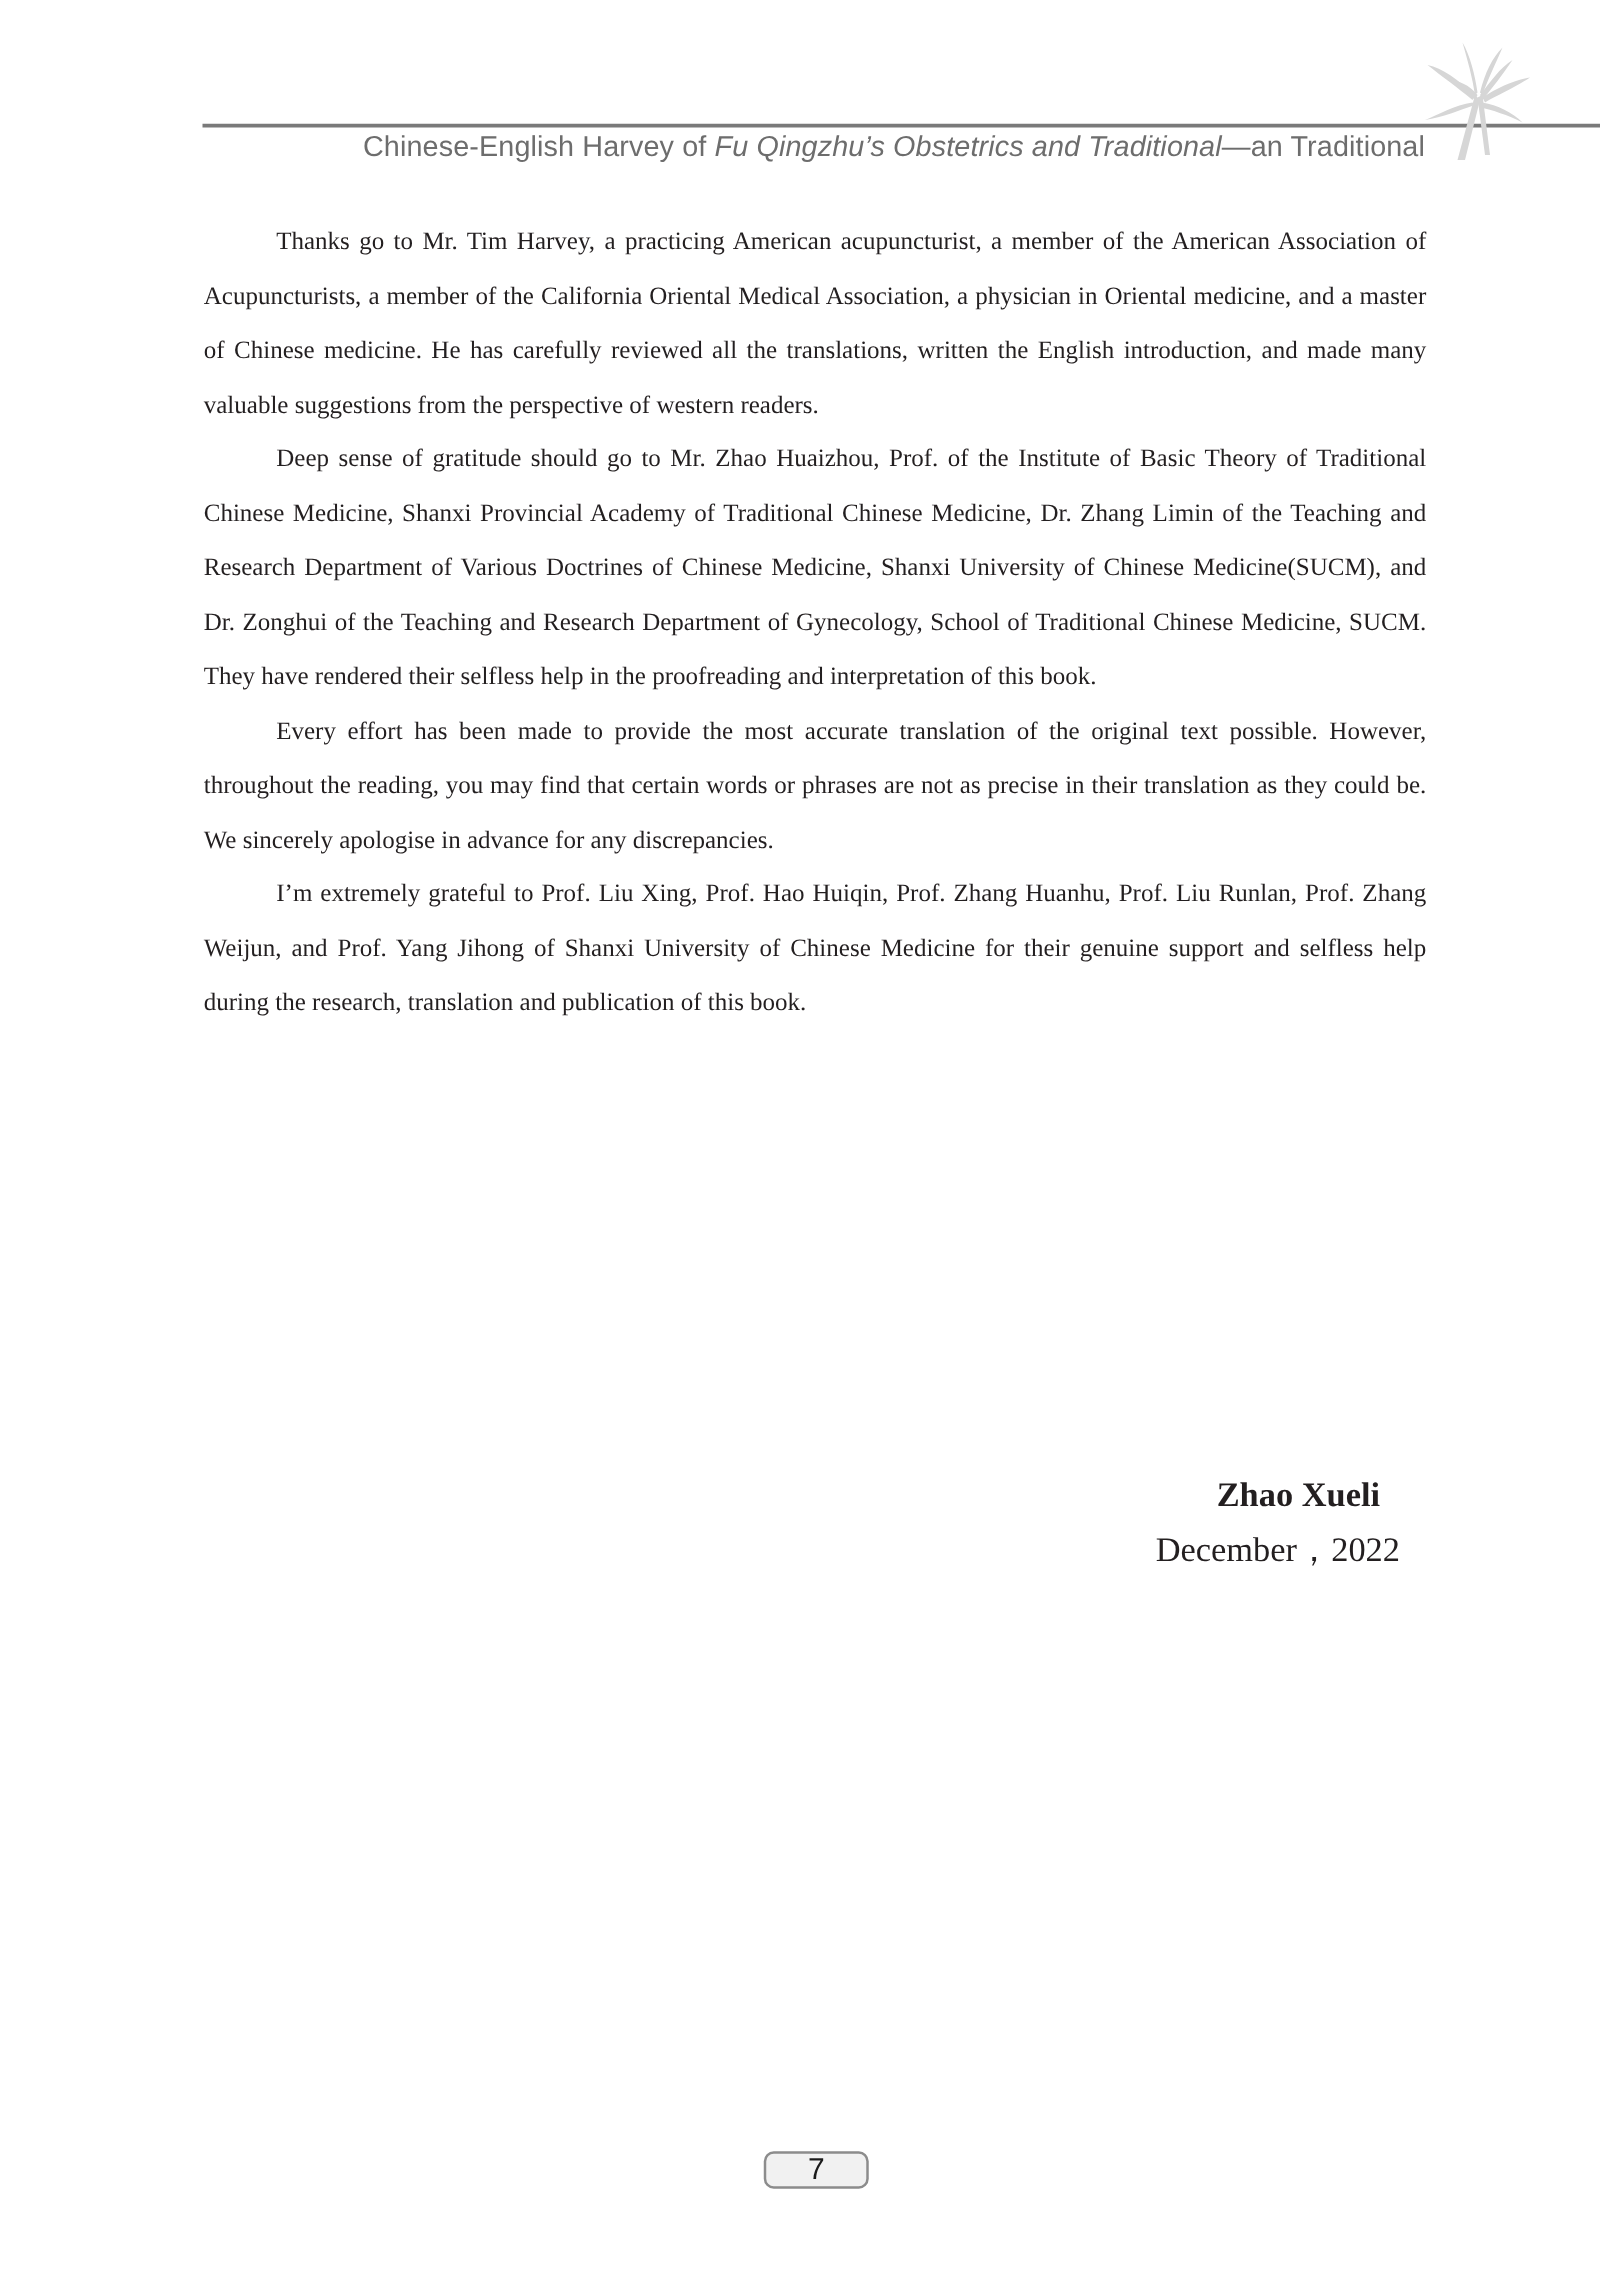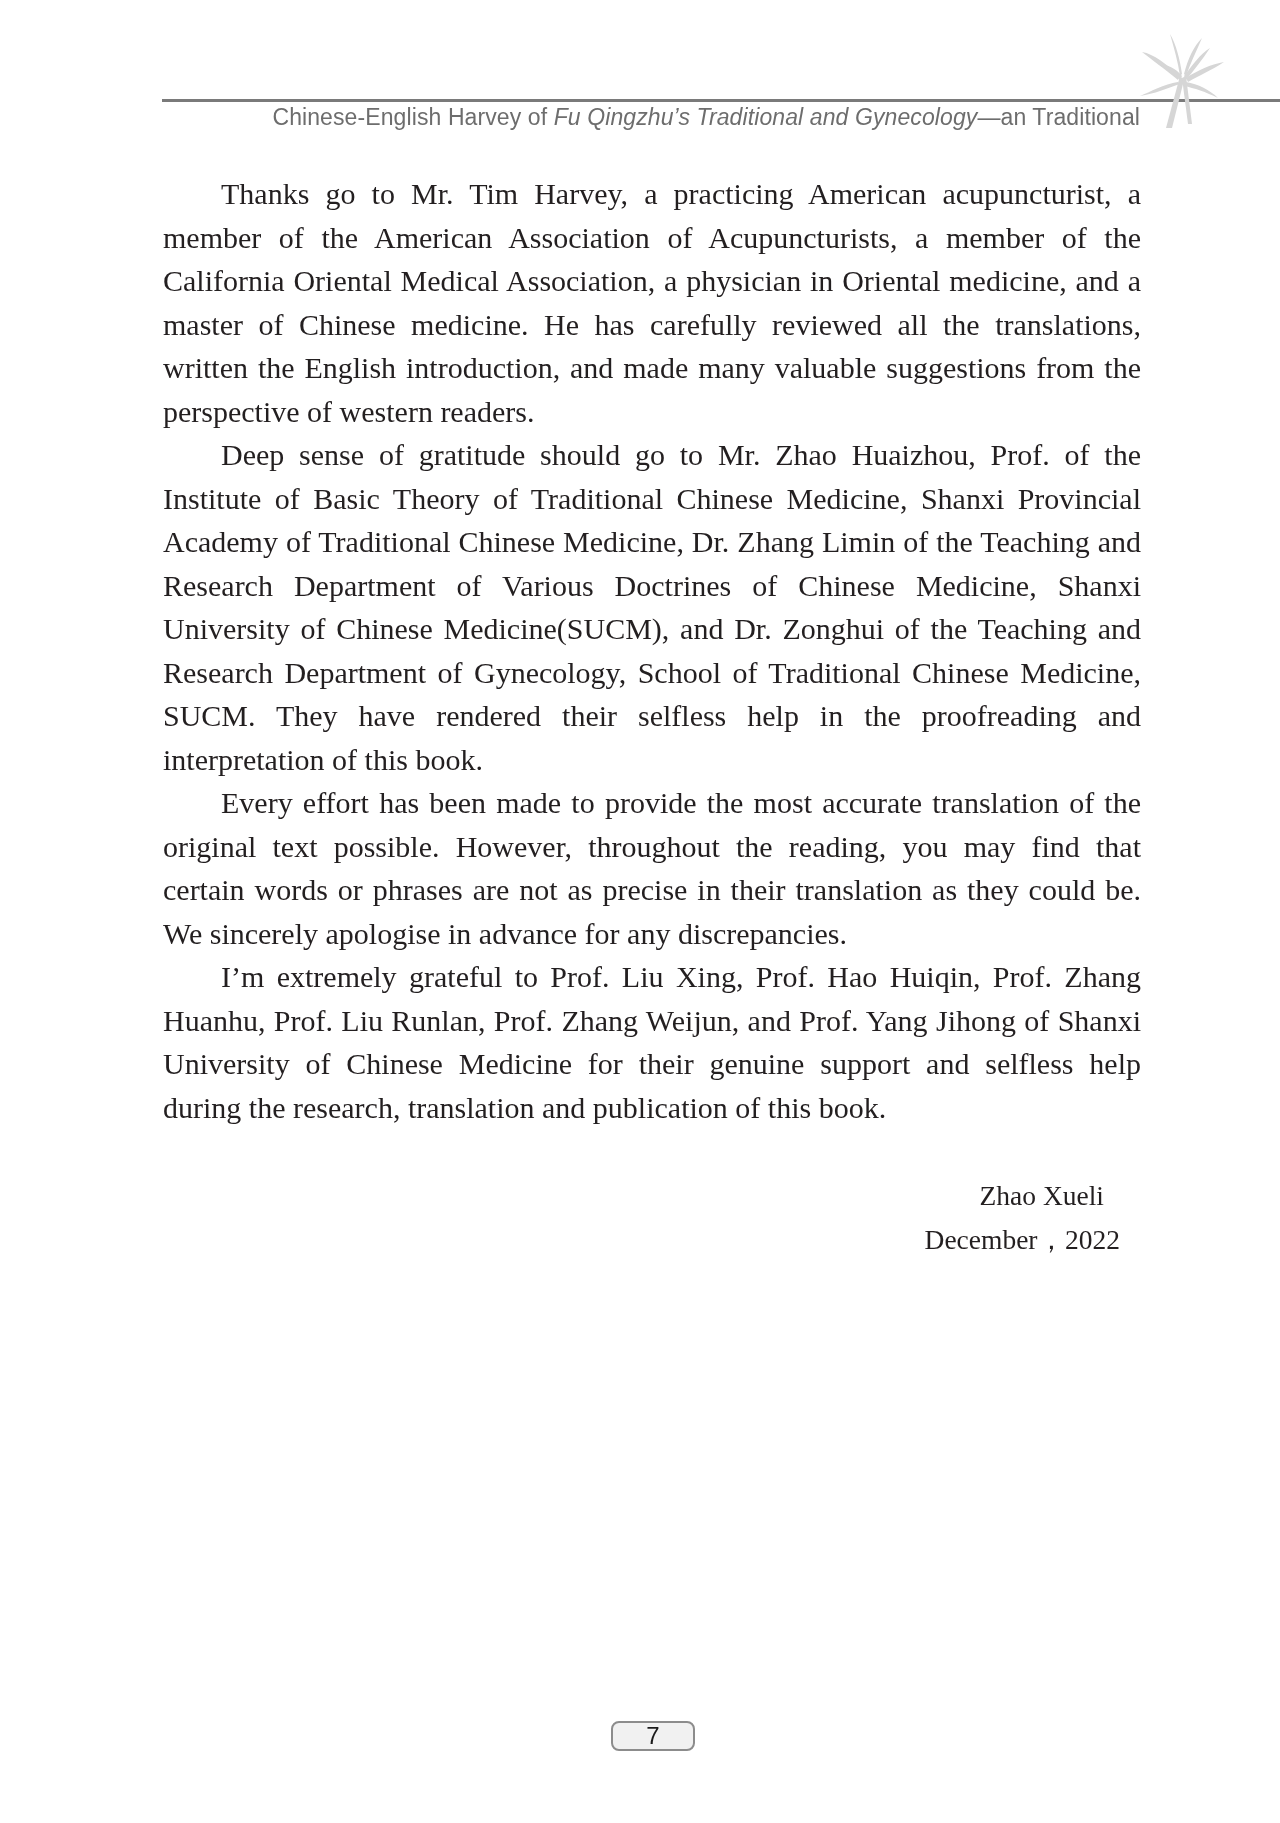--- a/index.html
+++ b/index.html
@@ -41,39 +41,39 @@
       left: 1136px;
       top: 24px;
       width: 90px;
       height: 104px;
     }
     .body-text {
       position: absolute;
       left: 163px;
       top: 172px;
       width: 978px;
-      font-size: 30px;
+      font-size: 20px;
       line-height: 43.5px;
       text-align: justify;
       text-align-last: left;
     }
     .body-text p {
       margin: 0;
       text-indent: 58px;
     }
     .signature {
       position: absolute;
       right: 160px;
       top: 1174px;
       text-align: right;
       font-size: 27.5px;
       line-height: 44px;
     }
     .signature .name {
-      font-weight: normal;
+      font-weight: bold;
       padding-right: 16px;
       text-align: right;
     }
     .page-number {
       position: absolute;
       left: 611px;
       top: 1721px;
       width: 80px;
       height: 26px;
       border: 2px solid #8c8c8c;
@@ -86,21 +86,21 @@
       color: #1a1a1a;
       box-sizing: content-box;
     }
   </style>
 </head>
 <body>
 
 <div class="header-rule"></div>
 
 <div class="header-title">
-  <span>Chinese-English Harvey of </span><span class="ital">Fu Qingzhu’s Traditional and Gynecology</span><span>—an Traditional</span>
+  <span>Chinese-English Harvey of </span><span class="ital">Fu Qingzhu’s Obstetrics and Traditional</span><span>—an Traditional</span>
 </div>
 
 <svg class="leaf-icon" viewBox="0 0 90 104" xmlns="http://www.w3.org/2000/svg">
   <g fill="#d6d6d6">
     <path d="M44 52 L30 104 L36 104 L48 56 Z"></path>
     <path d="M46 54 L52 100 L56 100 L50 52 Z"></path>
     <path d="M44 52 C30 40 18 30 6 28 C16 36 30 46 42 56 Z"></path>
     <path d="M42 58 C28 60 14 68 4 72 C18 70 32 64 44 60 Z"></path>
     <path d="M46 50 C44 36 40 20 34 10 C38 24 42 38 44 52 Z"></path>
     <path d="M48 50 C52 34 58 22 66 14 C60 28 54 40 50 52 Z"></path>

